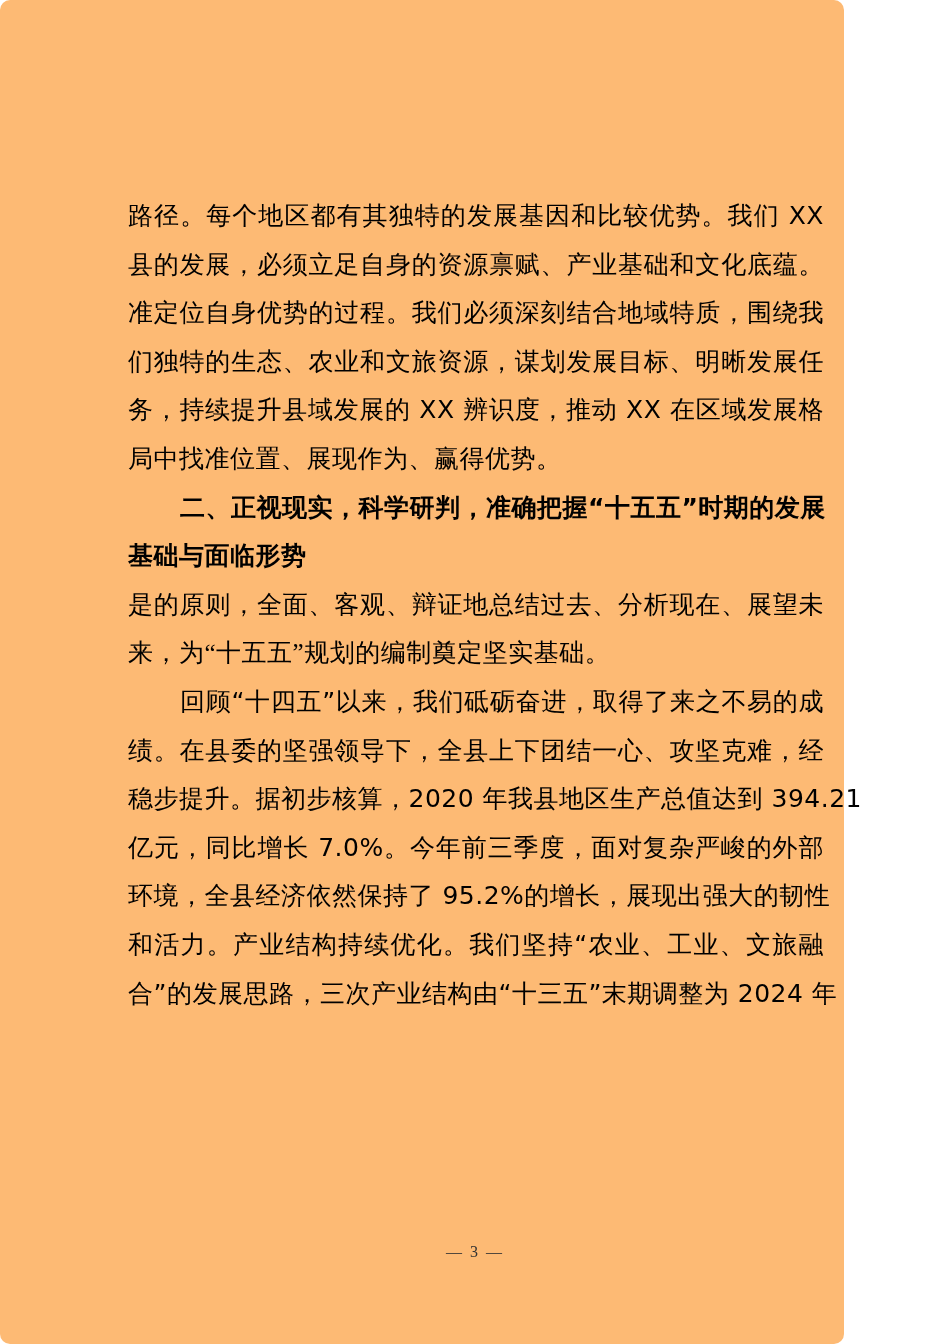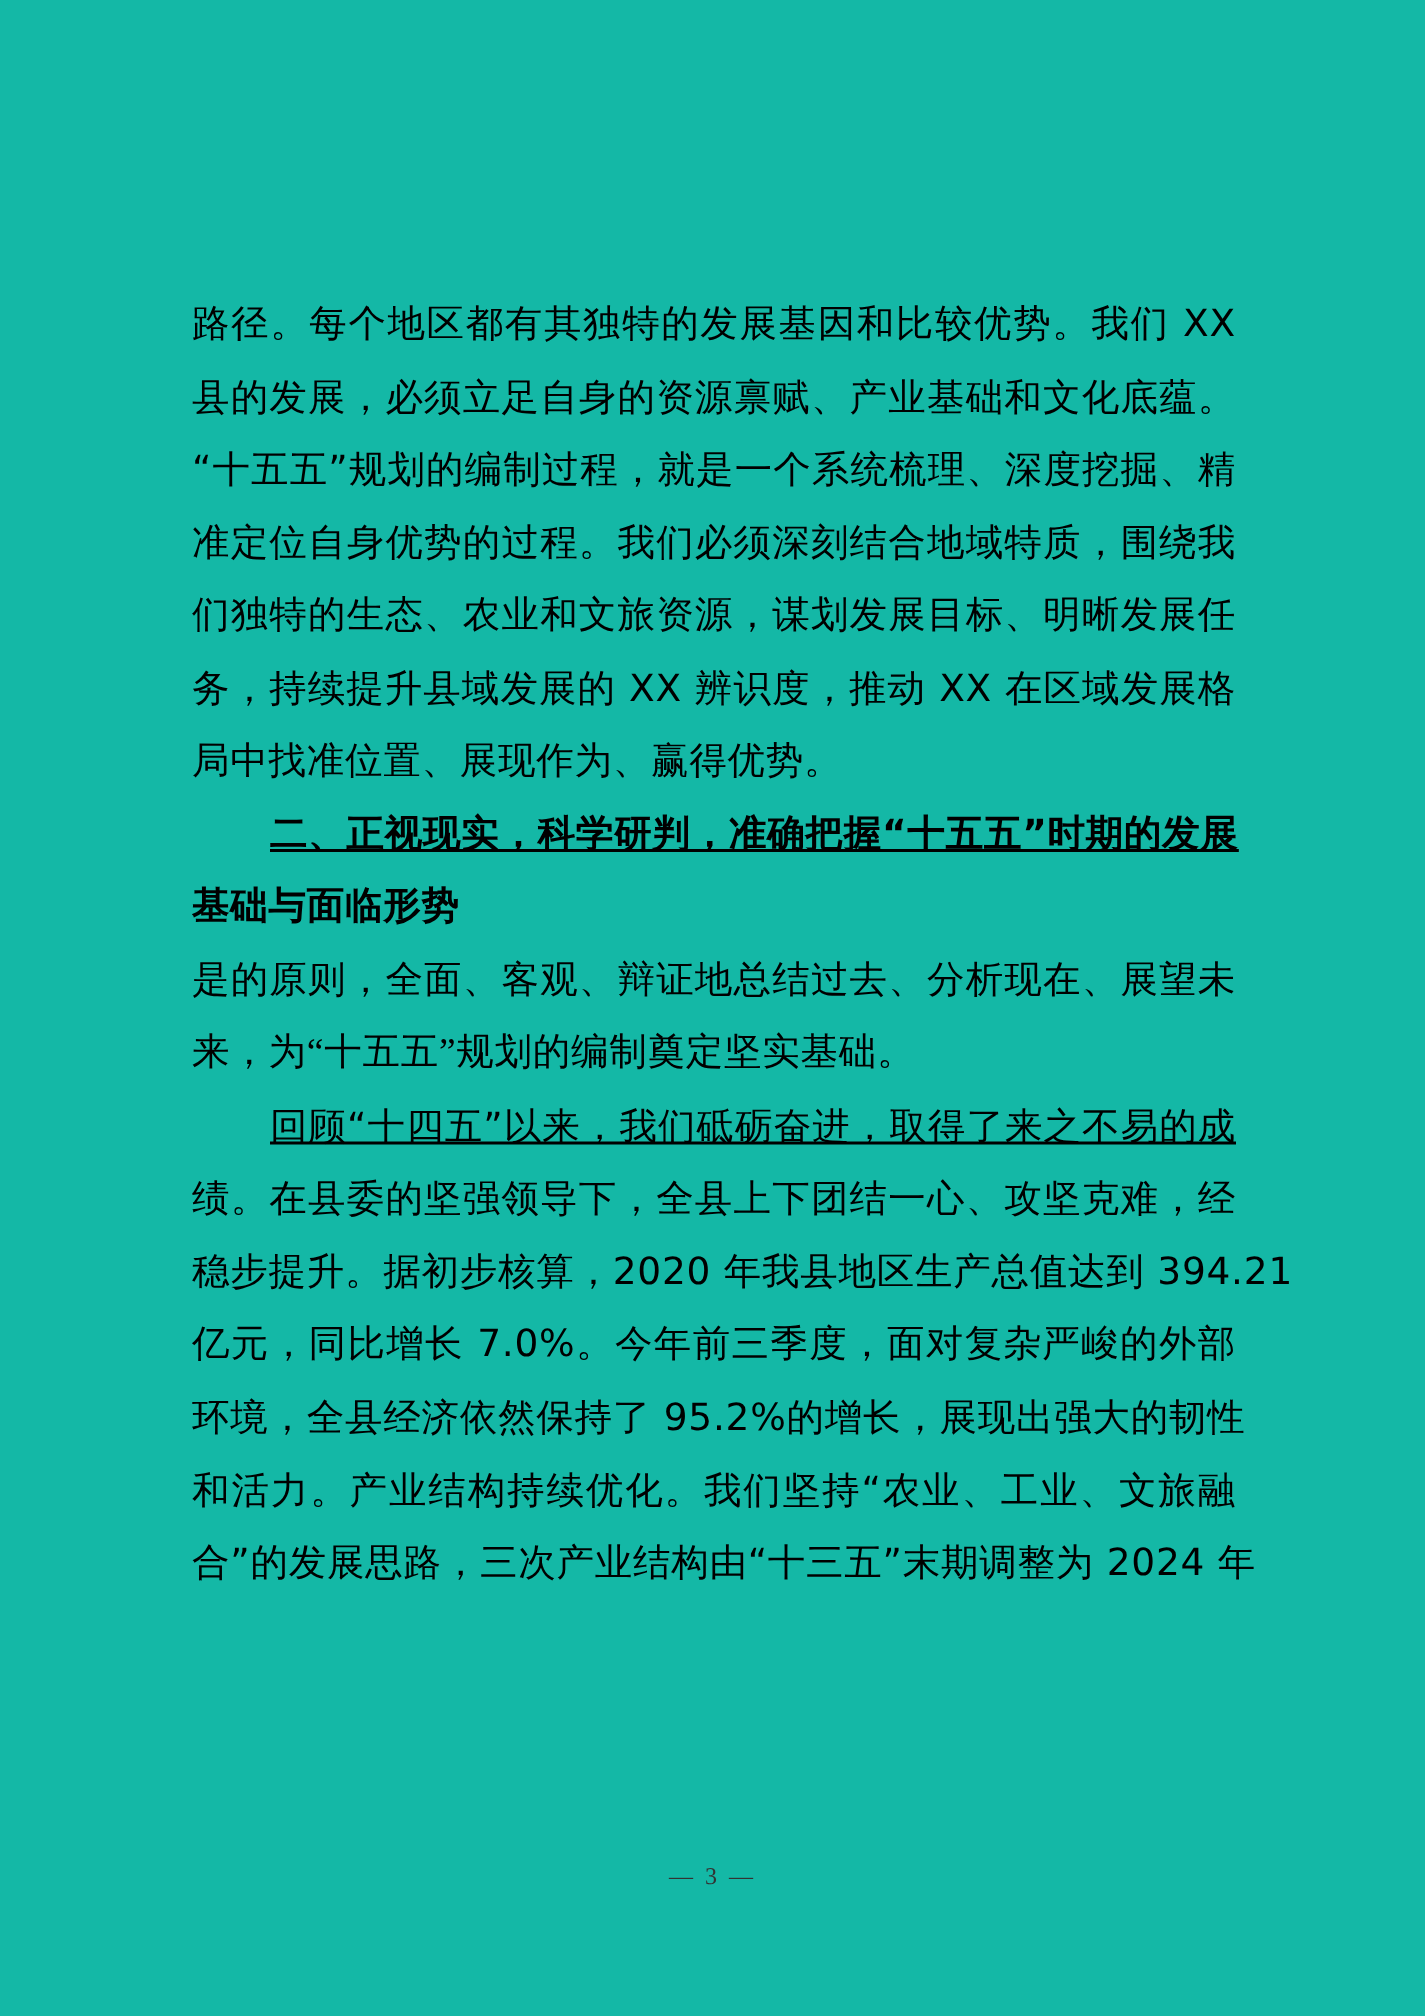--- a/index.html
+++ b/index.html
@@ -12,23 +12,24 @@
       height: 1344px;
       position: relative;
       overflow: hidden;
       font-family: "DejaVu Sans", "Liberation Sans", sans-serif;
       color: #000000;
     }
     .page {
       position: absolute;
       left: 0;
       top: 0;
-      width: 950px;
+      width: 844px;
       height: 1344px;
-      background: #14b8a6;
+      background: #fdba74;
+      border-radius: 10px;
     }
     .body-text {
       position: absolute;
       left: 128px;
       top: 192px;
       width: 696px;
     }
     .line {
       display: block;
       height: 48.6px;
@@ -38,21 +39,20 @@
       text-align: justify;
       text-align-last: justify;
       letter-spacing: 0.5px;
     }
     .line.last {
       text-align-last: left;
       font-family: Liberation Serif, serif;
     }
     .line.indent {
       padding-left: 52px;
-      text-decoration: underline;
     }
     .line.heading {
       font-weight: bold;
     }
     .page-number {
       position: absolute;
       left: 0;
       width: 950px;
       top: 1243px;
       text-align: center;
@@ -64,21 +64,20 @@
   </style>
 </head>
 <body>
 
 <div class="page">
   <div class="body-text">
 
     <div>
       <span class="line">路径。每个地区都有其独特的发展基因和比较优势。我们 XX</span>
       <span class="line">县的发展，必须立足自身的资源禀赋、产业基础和文化底蕴。</span>
-      <span class="line">“十五五”规划的编制过程，就是一个系统梳理、深度挖掘、精</span>
       <span class="line">准定位自身优势的过程。我们必须深刻结合地域特质，围绕我</span>
       <span class="line">们独特的生态、农业和文旅资源，谋划发展目标、明晰发展任</span>
       <span class="line">务，持续提升县域发展的 XX 辨识度，推动 XX 在区域发展格</span>
       <span class="line last">局中找准位置、展现作为、赢得优势。</span>
     </div>
 
     <div>
       <span class="line heading indent">二、正视现实，科学研判，准确把握“十五五”时期的发展</span>
       <span class="line heading last">基础与面临形势</span>
     </div>

